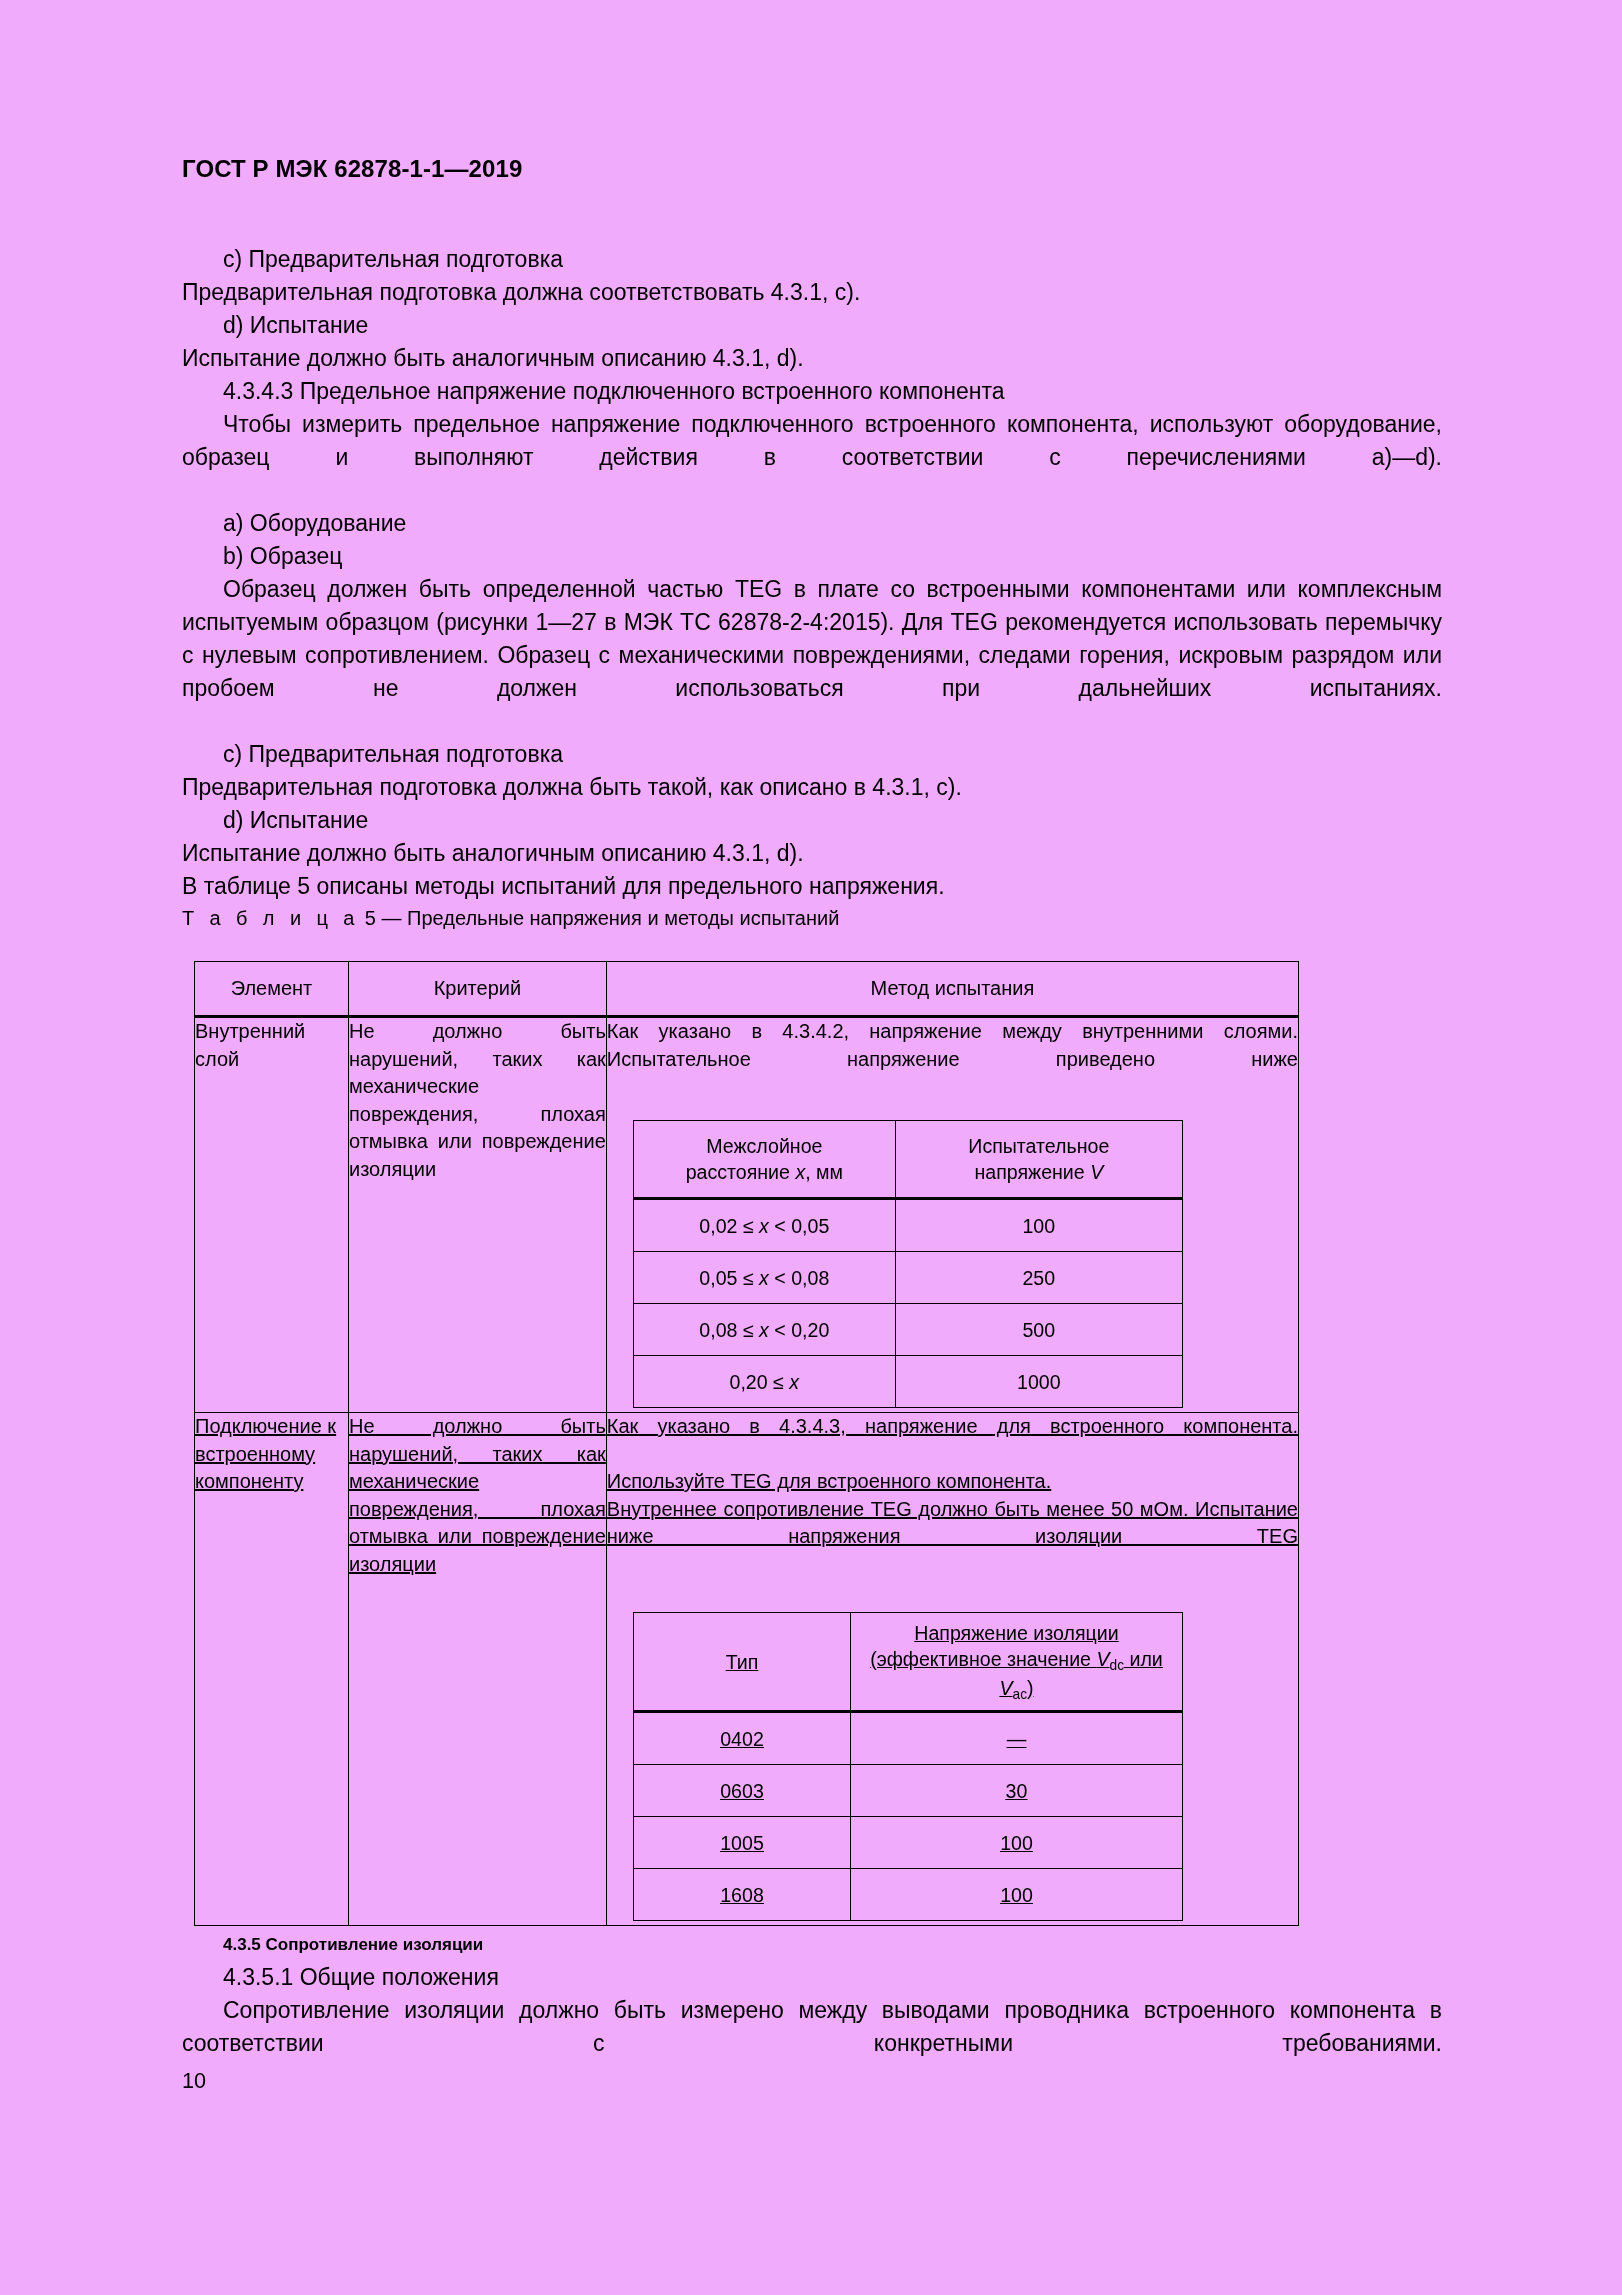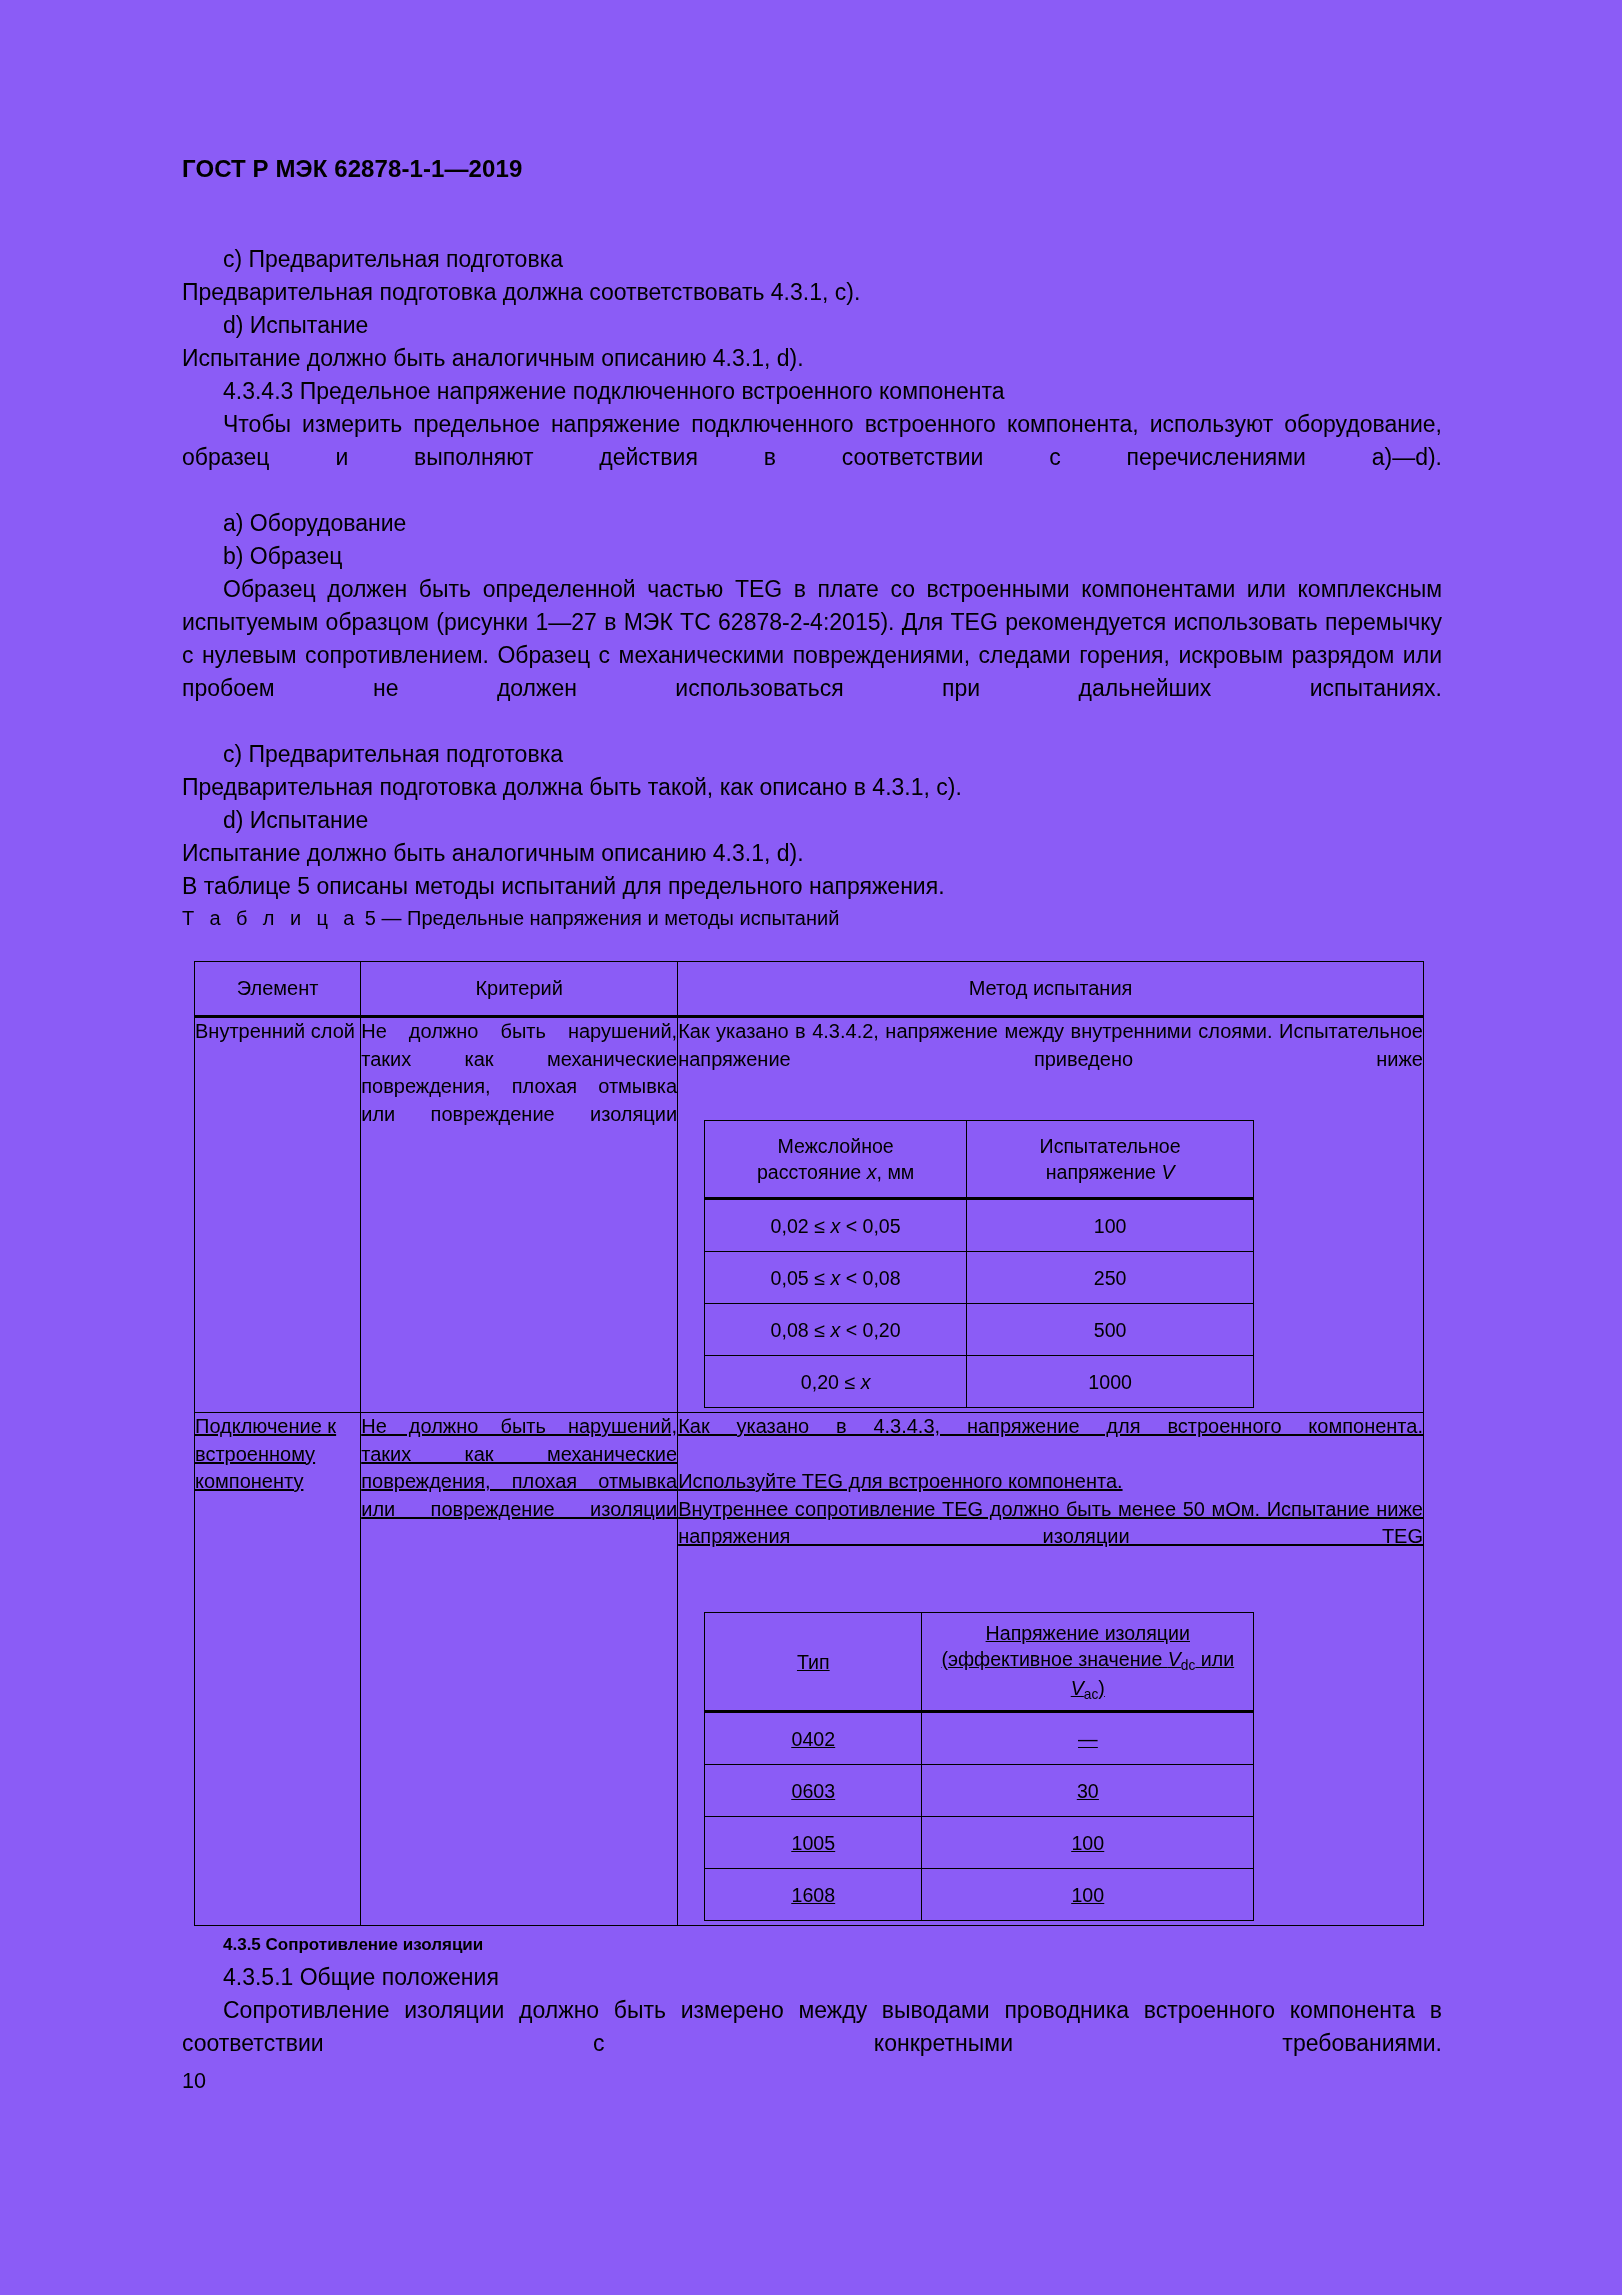--- a/index.html
+++ b/index.html
@@ -14,21 +14,21 @@
     font-family: "Liberation Sans", sans-serif;
     color: #000000;
     position: relative;
     overflow: hidden;
   }
   .page {
     position: absolute;
     left: 0; top: 0;
     width: 1623px;
     height: 2295px;
-    background: #8b5cf6;
+    background: #f0abfc;
   }
 
   
   .doc-header {
     position: absolute;
     left: 182px;
     top: 155px;
     font-size: 24px;
     font-weight: bold;
     letter-spacing: 0.1px;
@@ -74,21 +74,21 @@
   }
   .tbl-caption .tword {
     letter-spacing: 4.9px;
   }
 
   
   .main-table-wrap {
     position: absolute;
     left: 194px;
     top: 961px;
-    width: 1230px;
+    width: 1105px;
   }
   table.t {
     border-collapse: collapse;
     width: 100%;
     font-size: 20px;
     line-height: 27.5px;
   }
   table.t > thead > tr > th,
   table.t > tbody > tr > td {
     border: 1.3px solid #000;

